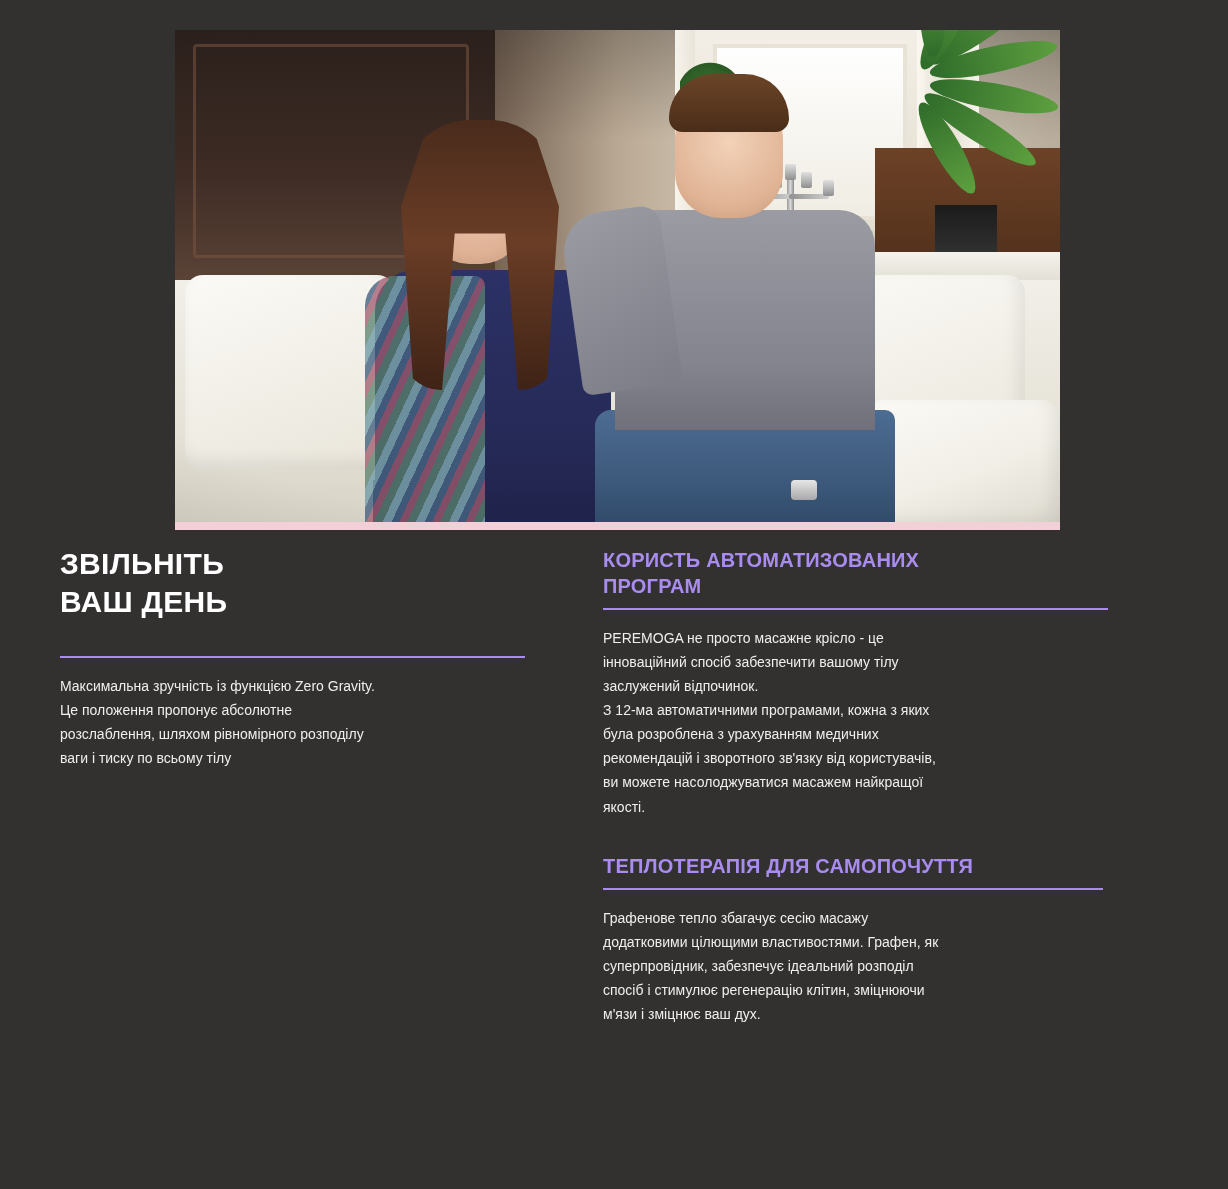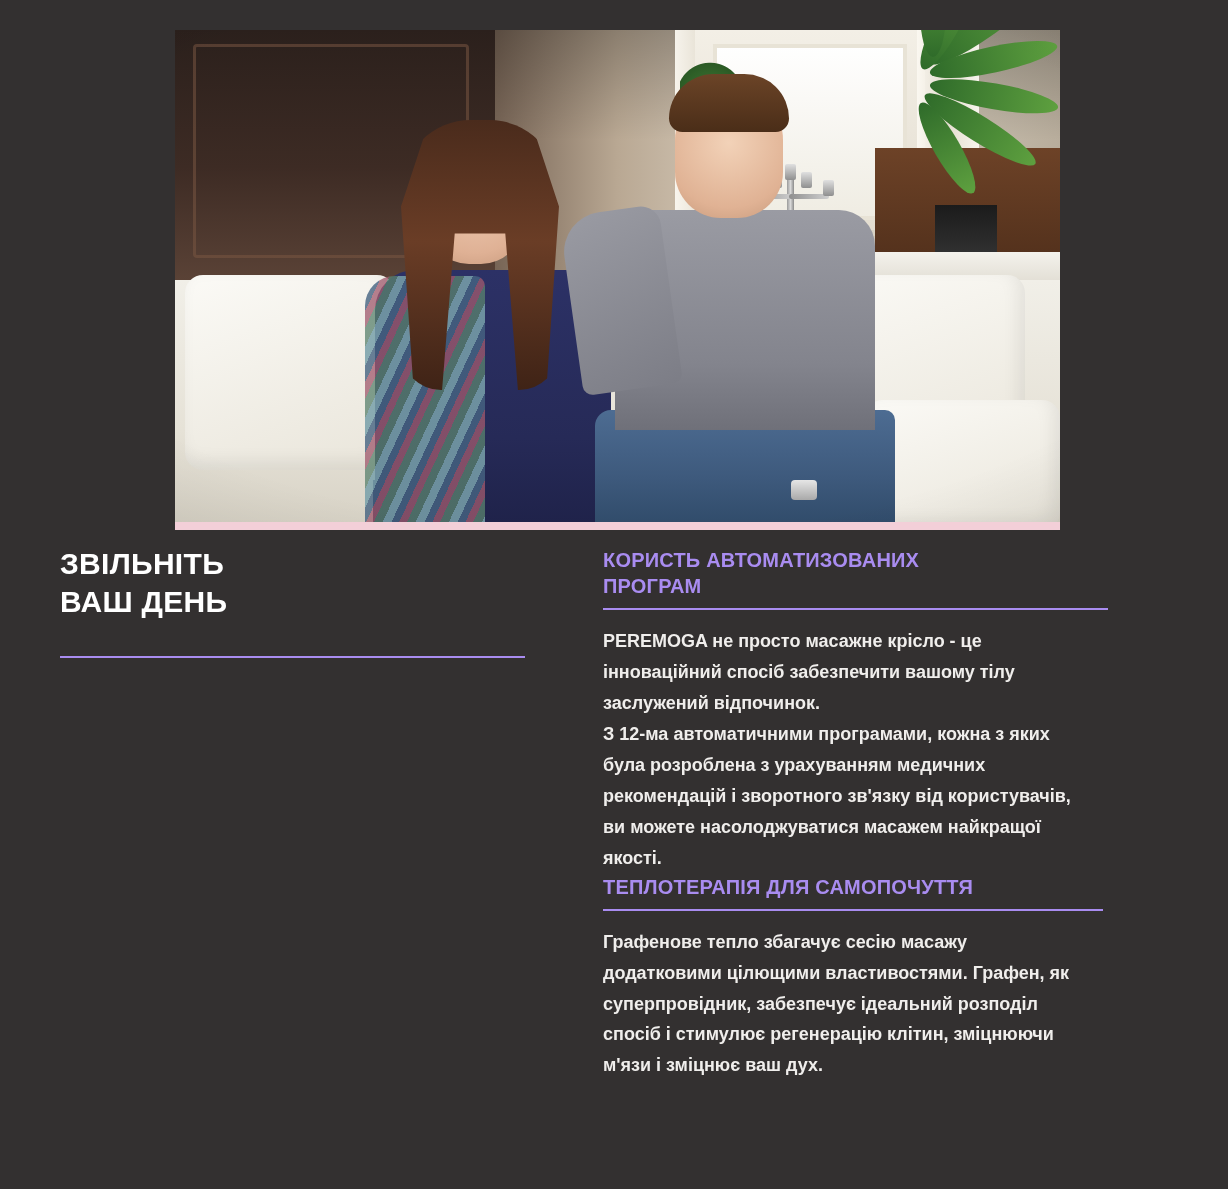--- a/index.html
+++ b/index.html
@@ -240,29 +240,29 @@
     height: 2px;
     background: #a98cf0;
     margin: 9px 0 16px 0;
   }
   .rule.w1 { width: 410px; }
   .rule.w2 { width: 465px; }
   .rule.w3 { width: 505px; }
   .rule.w4 { width: 500px; }
 
   .body-text {
-    font-size: 18px;
+    font-size: 14px;
     line-height: 1.72;
     color: #f0eeec;
     margin: 0;
     white-space: pre-line;
-    font-weight: 700;
-  }
-
-  .block { }
+    font-weight: 400;
+  }
+
+  .block { margin-bottom: 34px; }
   .block:last-child { margin-bottom: 0; }
 
   .sp-top { margin-top: 2px; }
 </style>
 </head>
 <body>
 
 <div class="page">
 
   <div class="hero">
@@ -325,20 +325,24 @@
     </div>
   </div>
 
   <div class="col col-left">
     <h1 class="title">ЗВІЛЬНІТЬ
 ВАШ ДЕНЬ</h1>
 
 
     <div class="block">
       <div class="rule w2"></div>
+      <p class="body-text">Максимальна зручність із функцією Zero Gravity.
+Це положення пропонує абсолютне
+розслаблення, шляхом рівномірного розподілу
+ваги і тиску по всьому тілу</p>
     </div>
   </div>
 
   <div class="col col-right">
     <div class="block sp-top">
       <h2 class="h-accent">КОРИСТЬ АВТОМАТИЗОВАНИХ
 ПРОГРАМ</h2>
       <div class="rule w3"></div>
       <p class="body-text">PEREMOGA не просто масажне крісло - це
 інноваційний спосіб забезпечити вашому тілу

